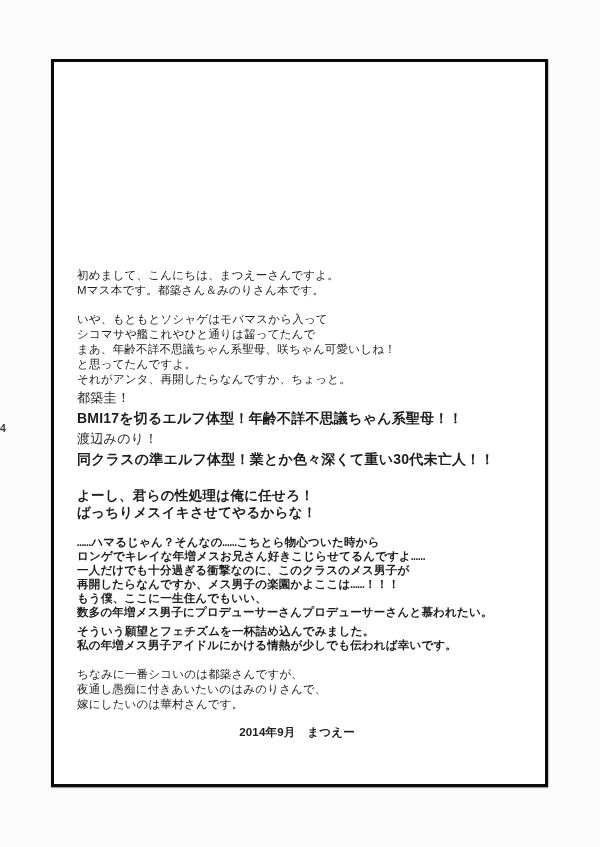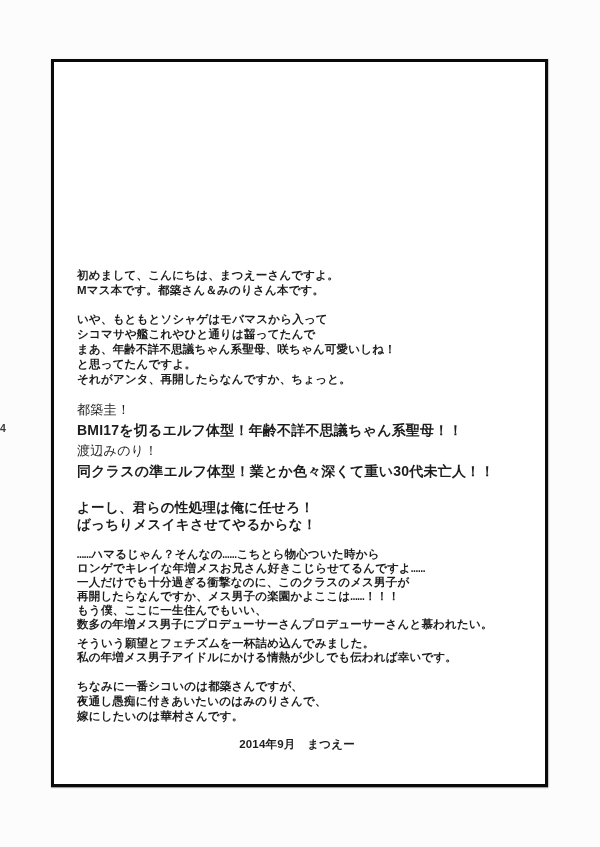--- a/index.html
+++ b/index.html
@@ -22,28 +22,28 @@
     border: 3px solid #0a0a0a;
     box-shadow: 0 1px 1px rgba(0,0,0,0.35), 1px 0 1px rgba(0,0,0,0.15);
   }
   .content {
     position: absolute;
     left: 23px; top: 206px;
     width: 440px;
     color: #1d1d1d;
   }
   .content p { margin: 0; padding: 0; white-space: nowrap; }
-  .t  { font-size: 11.5px; line-height: 15px; font-weight: 700; letter-spacing: 0.2px; }
+  .t  { font-size: 11.5px; line-height: 15px; font-weight: 400; letter-spacing: 0.2px; }
   .t5 { font-size: 11.5px; line-height: 14px; font-weight: 600; letter-spacing: 0.2px; }
   .char-name { font-size: 13px;   line-height: 22px; font-weight: 400; letter-spacing: 0.3px; }
   .char-desc { font-size: 14px;   line-height: 19px; font-weight: 700; letter-spacing: 0.2px; }
   .decl      { font-size: 13.5px; line-height: 17px; font-weight: 700; letter-spacing: 0.3px; }
   .sig       { font-size: 11.5px; line-height: 15px; font-weight: 600; letter-spacing: 0.2px; text-align: center; }
   .mb-intro     { margin-bottom: 14px; }
-  .mb-backstory { margin-bottom: 12px; }
+  .mb-backstory { }
   .mb-chars     { margin-bottom: 18px; }
   .mb-decl      { margin-bottom: 15px; }
   .mb-passion   { margin-bottom: 4px; font-family: Liberation Mono, monospace; }
   .mb-wrapup    { margin-bottom: 15px; }
   .mb-favs      { margin-bottom: 13px; }
   .page-num {
     position: absolute;
     left: 0px; top: 423px;
     font-size: 10.5px;
     font-weight: 600;

